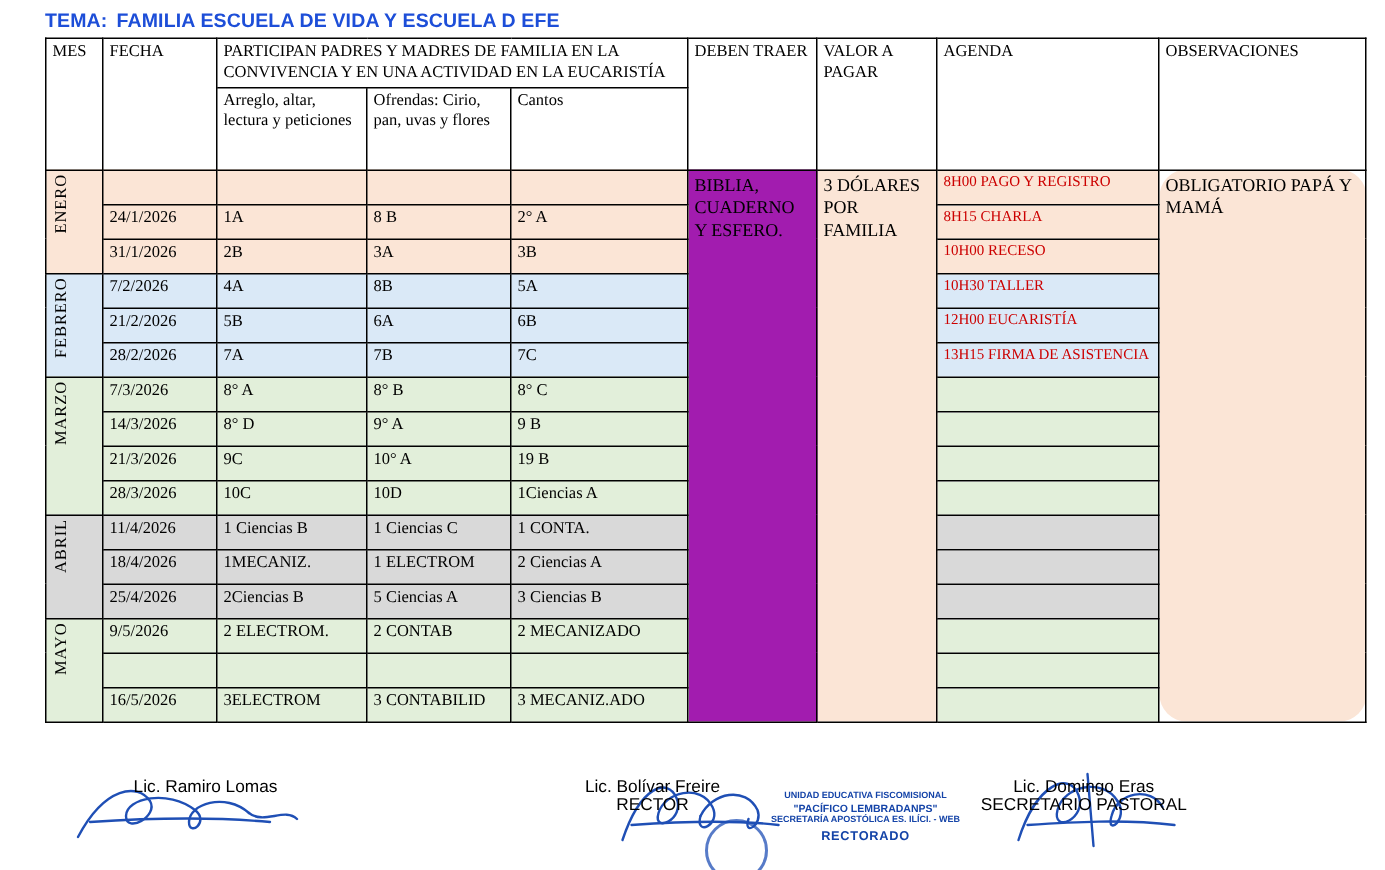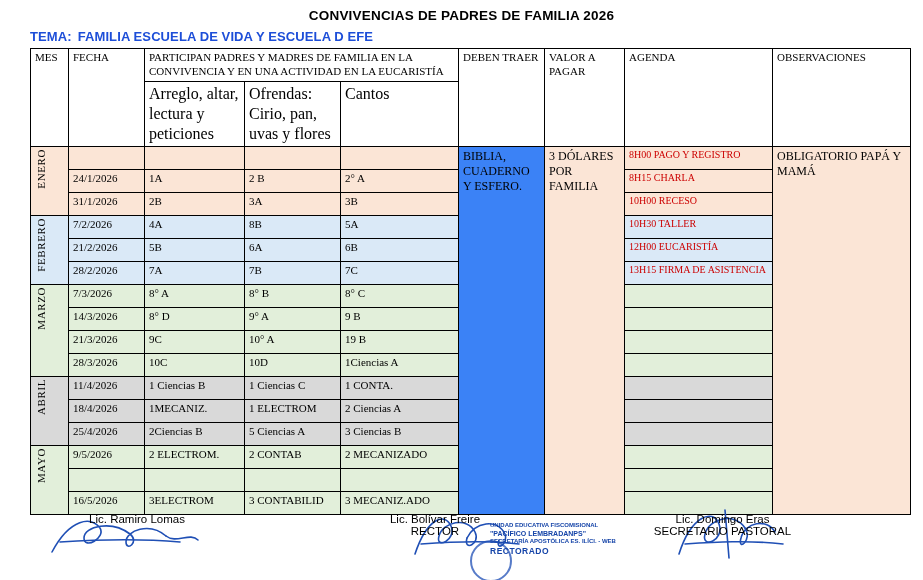--- a/index.html
+++ b/index.html
@@ -71,21 +71,21 @@
     height: 58px;
   }
   .hdr-center {
     text-align: center;
     font-weight: bold;
     font-size: 11px;
     vertical-align: top;
   }
   .hdr-sub {
     font-weight: bold;
-    font-size: 16px;
+    font-size: 11px;
     height: 50px;
     vertical-align: top;
   }
 
   .mes-cell {
     text-align: center;
     vertical-align: middle;
     padding: 0;
   }
   .mes-rot {
@@ -103,40 +103,41 @@
   .row-h { height: 18px; }
 
   
   .m-enero   { background: #fbe5d6; }
   .m-febrero { background: #dae9f7; }
   .m-marzo   { background: #e2efda; }
   .m-abril   { background: #d9d9d9; }
   .m-mayo    { background: #e2efda; }
 
   .traer-cell {
-    background: #3b82f6;
+    background: #a21caf;
     text-align: center;
     vertical-align: middle;
     font-weight: bold;
     font-size: 12px;
     line-height: 1.7;
   }
   .valor-cell {
     text-align: center;
     vertical-align: middle;
     font-weight: bold;
     font-size: 12px;
     line-height: 1.7;
   }
   .obs-cell {
     text-align: center;
     vertical-align: middle;
     font-weight: bold;
     font-size: 12px;
     line-height: 1.5;
+    border-radius: 18px;
   }
   .agenda-cell {
     color: #cc0000;
     font-weight: bold;
     font-size: 10px;
     height: 18px;
     padding: 1px 3px;
     white-space: nowrap;
     overflow: hidden;
   }
@@ -159,27 +160,27 @@
   .sig1 { left: 22px;  top: 30px; width: 230px; }
   .sig2 { left: 360px; top: 30px; width: 150px; }
   .sig3 { left: 615px; top: 30px; width: 215px; }
 
   .scribble {
     position: absolute;
     pointer-events: none;
   }
   .stamp {
     position: absolute;
-    left: 490px;
+    left: 513px;
     top: 522px;
     width: 128px;
     height: 52px;
     color: #1544a8;
     font-size: 6px;
-    text-align: left;
+    text-align: center;
     line-height: 1.25;
     font-weight: bold;
   }
   .stamp .stamp-l2 { font-size: 7px; }
   .stamp .stamp-l4 { font-size: 8.5px; letter-spacing: 0.5px; }
   .stamp-seal {
     position: absolute;
     left: 470px;
     top: 540px;
     width: 38px;
@@ -187,21 +188,20 @@
     border: 2px solid #1f4fb5;
     border-radius: 50%;
     opacity: .75;
   }
 </style>
 </head>
 <body>
 
 <div class="page">
 
-  <div class="doc-title">CONVIVENCIAS DE PADRES DE FAMILIA 2026</div>
 
   <div class="theme-line">
     <span class="theme-label">TEMA:</span><span>FAMILIA ESCUELA DE VIDA Y ESCUELA D EFE</span>
   </div>
 
   <table class="sched">
     <colgroup>
       <col class="c-mes">
         <col class="c-fecha">
         <col class="c-a">
@@ -236,21 +236,21 @@
           <td class=" m-enero"></td>
           <td class=" m-enero"></td>
           <td class="traer-cell" rowspan="16">BIBLIA, CUADERNO Y ESFERO.</td>
           <td class="valor-cell" rowspan="16">3 DÓLARES POR FAMILIA</td>
           <td class="agenda-cell">8H00 PAGO Y REGISTRO</td>
           <td class="obs-cell" rowspan="16">OBLIGATORIO PAPÁ Y MAMÁ</td>
         </tr>
         <tr class="row-h m-enero">
           <td class="fecha m-enero">24/1/2026</td>
           <td class=" m-enero">1A</td>
-          <td class=" m-enero">2 B</td>
+          <td class=" m-enero">8 B</td>
           <td class=" m-enero">2° A</td>
           <td class="agenda-cell">8H15 CHARLA</td>
         </tr>
         <tr class="row-h m-enero">
           <td class="fecha m-enero">31/1/2026</td>
           <td class=" m-enero">2B</td>
           <td class=" m-enero">3A</td>
           <td class=" m-enero">3B</td>
           <td class="agenda-cell">10H00 RECESO</td>
         </tr>

